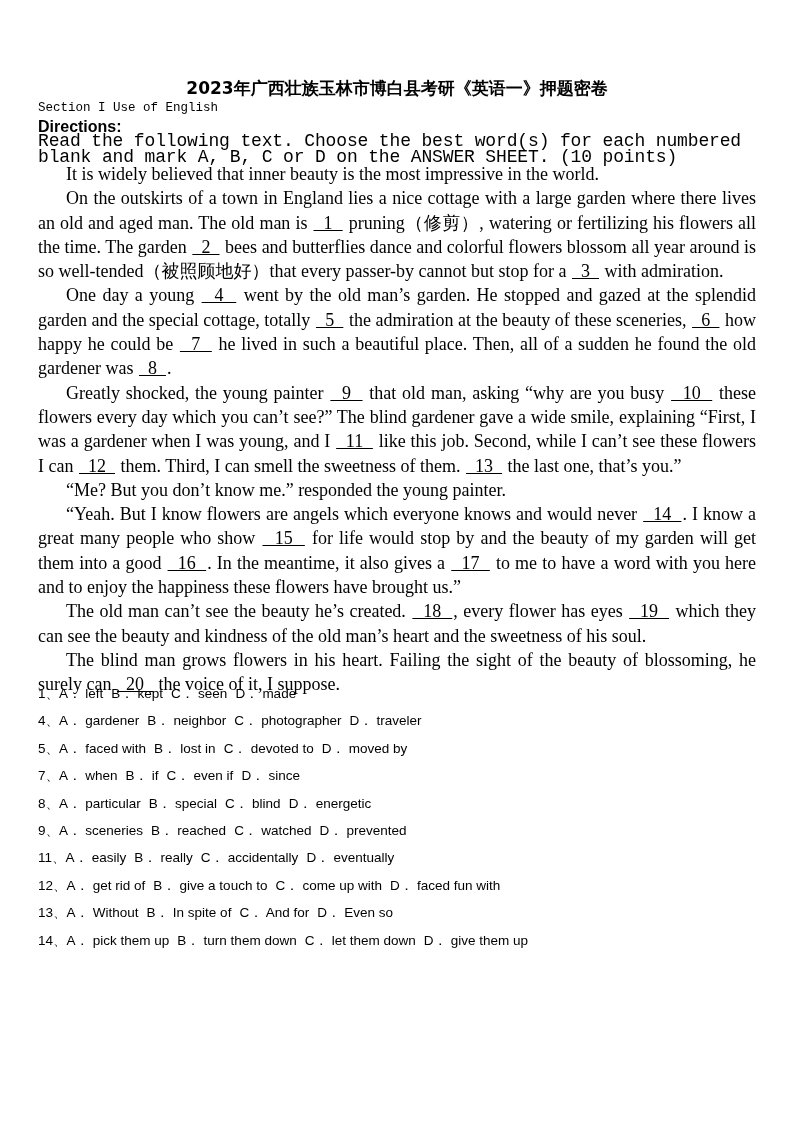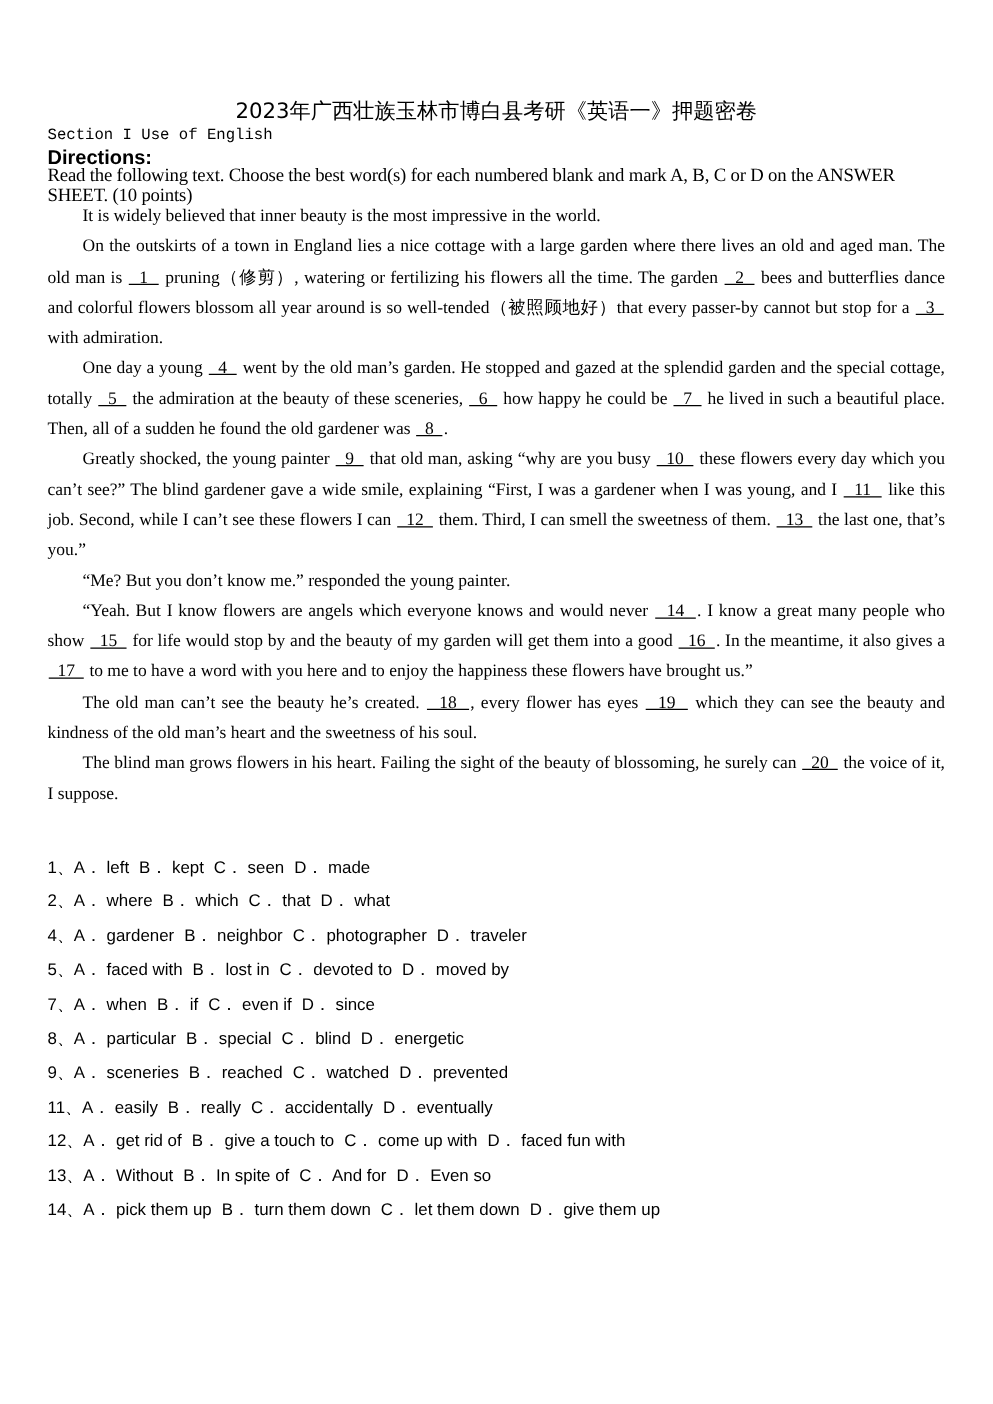--- a/index.html
+++ b/index.html
@@ -1,37 +1,37 @@
 <!DOCTYPE html>
 <html><head>
 <meta charset="utf-8">
 <style>
   html, body { margin: 0; padding: 0; background: #ffffff; }
   body { width: 794px; height: 1123px; position: relative; overflow: hidden; color: #000; }
   .page { position: absolute; left: 38px; top: 0; width: 718px; }
   .title {
     position: absolute; left: 0; width: 718px; top: 77px; text-align: center;
-    font-family: "DejaVu Sans", sans-serif; font-weight: normal; font-size: 17px; letter-spacing: 0px;
+    font-family: "DejaVu Sans", sans-serif; font-weight: bold; font-size: 17px; letter-spacing: 0px;
   }
   .section {
     position: absolute; left: 0; width: 718px; top: 101px; text-align: left;
     font-family: "Liberation Mono", monospace; font-size: 12.5px;
   }
   .directions-head {
     position: absolute; left: 0; top: 118px;
     font-family: Liberation Sans, sans-serif; font-size: 16px; font-weight: bold;
   }
   .directions-body {
     position: absolute; left: 0; top: 133px; width: 718px;
-    font-family: Liberation Serif, serif; font-size: 15px; line-height: 16px;
+    font-family: Liberation Mono, monospace; font-size: 18px; line-height: 16px;
     letter-spacing: -0.15px;
   }
   .passage {
     position: absolute; left: 0; top: 162px; width: 718px;
-    font-family: "Liberation Serif", serif; font-size: 14px; line-height: 24.3px;
+    font-family: "Liberation Serif", serif; font-size: 18px; line-height: 24.3px;
   }
   .passage p { margin: 0; text-indent: 28px; text-align: justify; }
   .blank { text-decoration: underline; padding: 0 1px; }
   .options {
     position: absolute; left: 0; top: 646px; width: 718px;
     font-family: Liberation Sans, sans-serif; font-size: 13.5px; line-height: 27.4px; margin-top: 34px;
   }
   .opt-row { white-space: nowrap; }
   .opt-row span.lbl { margin-left: 8px; }
   .opt-row span.num { margin-right: 0; }
@@ -49,21 +49,20 @@
       <p><span>On the outskirts of a town in England lies a nice cottage with a large garden where there lives an old and aged man. The old man is </span><span class="blank">&nbsp;&nbsp;1&nbsp;&nbsp;</span><span> pruning（修剪）, watering or fertilizing his flowers all the time. The garden </span><span class="blank">&nbsp;&nbsp;2&nbsp;&nbsp;</span><span> bees and butterflies dance and colorful flowers blossom all year around is so well-tended（被照顾地好）that every passer-by cannot but stop for a </span><span class="blank">&nbsp;&nbsp;3&nbsp;&nbsp;</span><span> with admiration.</span></p>
       <p><span>One day a young </span><span class="blank">&nbsp;&nbsp;4&nbsp;&nbsp;</span><span> went by the old man’s garden. He stopped and gazed at the splendid garden and the special cottage, totally </span><span class="blank">&nbsp;&nbsp;5&nbsp;&nbsp;</span><span> the admiration at the beauty of these sceneries, </span><span class="blank">&nbsp;&nbsp;6&nbsp;&nbsp;</span><span> how happy he could be </span><span class="blank">&nbsp;&nbsp;7&nbsp;&nbsp;</span><span> he lived in such a beautiful place. Then, all of a sudden he found the old gardener was </span><span class="blank">&nbsp;&nbsp;8&nbsp;&nbsp;</span><span>.</span></p>
       <p><span>Greatly shocked, the young painter </span><span class="blank">&nbsp;&nbsp;9&nbsp;&nbsp;</span><span> that old man, asking “why are you busy </span><span class="blank">&nbsp;&nbsp;10&nbsp;&nbsp;</span><span> these flowers every day which you can’t see?” The blind gardener gave a wide smile, explaining “First, I was a gardener when I was young, and I </span><span class="blank">&nbsp;&nbsp;11&nbsp;&nbsp;</span><span> like this job. Second, while I can’t see these flowers I can </span><span class="blank">&nbsp;&nbsp;12&nbsp;&nbsp;</span><span> them. Third, I can smell the sweetness of them. </span><span class="blank">&nbsp;&nbsp;13&nbsp;&nbsp;</span><span> the last one, that’s you.”</span></p>
       <p><span>“Me? But you don’t know me.” responded the young painter.</span></p>
       <p><span>“Yeah. But I know flowers are angels which everyone knows and would never </span><span class="blank">&nbsp;&nbsp;14&nbsp;&nbsp;</span><span>. I know a great many people who show </span><span class="blank">&nbsp;&nbsp;15&nbsp;&nbsp;</span><span> for life would stop by and the beauty of my garden will get them into a good </span><span class="blank">&nbsp;&nbsp;16&nbsp;&nbsp;</span><span>. In the meantime, it also gives a </span><span class="blank">&nbsp;&nbsp;17&nbsp;&nbsp;</span><span> to me to have a word with you here and to enjoy the happiness these flowers have brought us.”</span></p>
       <p><span>The old man can’t see the beauty he’s created. </span><span class="blank">&nbsp;&nbsp;18&nbsp;&nbsp;</span><span>, every flower has eyes </span><span class="blank">&nbsp;&nbsp;19&nbsp;&nbsp;</span><span> which they can see the beauty and kindness of the old man’s heart and the sweetness of his soul.</span></p>
       <p><span>The blind man grows flowers in his heart. Failing the sight of the beauty of blossoming, he surely can </span><span class="blank">&nbsp;&nbsp;20&nbsp;&nbsp;</span><span> the voice of it, I suppose.</span></p>
     </div>
   <div class="options" id="options">
       <div class="opt-row"><span class="num">1、</span><span class="">A．</span><span> left</span><span class="lbl">B．</span><span> kept</span><span class="lbl">C．</span><span> seen</span><span class="lbl">D．</span><span> made</span></div>
-      <div class="opt-row"><span class="num">2、</span><span class="">A．</span><span> where</span><span class="lbl">B．</span><span> which</span><span class="lbl">C．</span><span> that</span><span class="lbl">D．</span><span> what</span></div>
       <div class="opt-row"><span class="num">4、</span><span class="">A．</span><span> gardener</span><span class="lbl">B．</span><span> neighbor</span><span class="lbl">C．</span><span> photographer</span><span class="lbl">D．</span><span> traveler</span></div>
       <div class="opt-row"><span class="num">5、</span><span class="">A．</span><span> faced with</span><span class="lbl">B．</span><span> lost in</span><span class="lbl">C．</span><span> devoted to</span><span class="lbl">D．</span><span> moved by</span></div>
       <div class="opt-row"><span class="num">7、</span><span class="">A．</span><span> when</span><span class="lbl">B．</span><span> if</span><span class="lbl">C．</span><span> even if</span><span class="lbl">D．</span><span> since</span></div>
       <div class="opt-row"><span class="num">8、</span><span class="">A．</span><span> particular</span><span class="lbl">B．</span><span> special</span><span class="lbl">C．</span><span> blind</span><span class="lbl">D．</span><span> energetic</span></div>
       <div class="opt-row"><span class="num">9、</span><span class="">A．</span><span> sceneries</span><span class="lbl">B．</span><span> reached</span><span class="lbl">C．</span><span> watched</span><span class="lbl">D．</span><span> prevented</span></div>
       <div class="opt-row"><span class="num">11、</span><span class="">A．</span><span> easily</span><span class="lbl">B．</span><span> really</span><span class="lbl">C．</span><span> accidentally</span><span class="lbl">D．</span><span> eventually</span></div>
       <div class="opt-row"><span class="num">12、</span><span class="">A．</span><span> get rid of</span><span class="lbl">B．</span><span> give a touch to</span><span class="lbl">C．</span><span> come up with</span><span class="lbl">D．</span><span> faced fun with</span></div>
       <div class="opt-row"><span class="num">13、</span><span class="">A．</span><span> Without</span><span class="lbl">B．</span><span> In spite of</span><span class="lbl">C．</span><span> And for</span><span class="lbl">D．</span><span> Even so</span></div>
       <div class="opt-row"><span class="num">14、</span><span class="">A．</span><span> pick them up</span><span class="lbl">B．</span><span> turn them down</span><span class="lbl">C．</span><span> let them down</span><span class="lbl">D．</span><span> give them up</span></div>
     </div>

